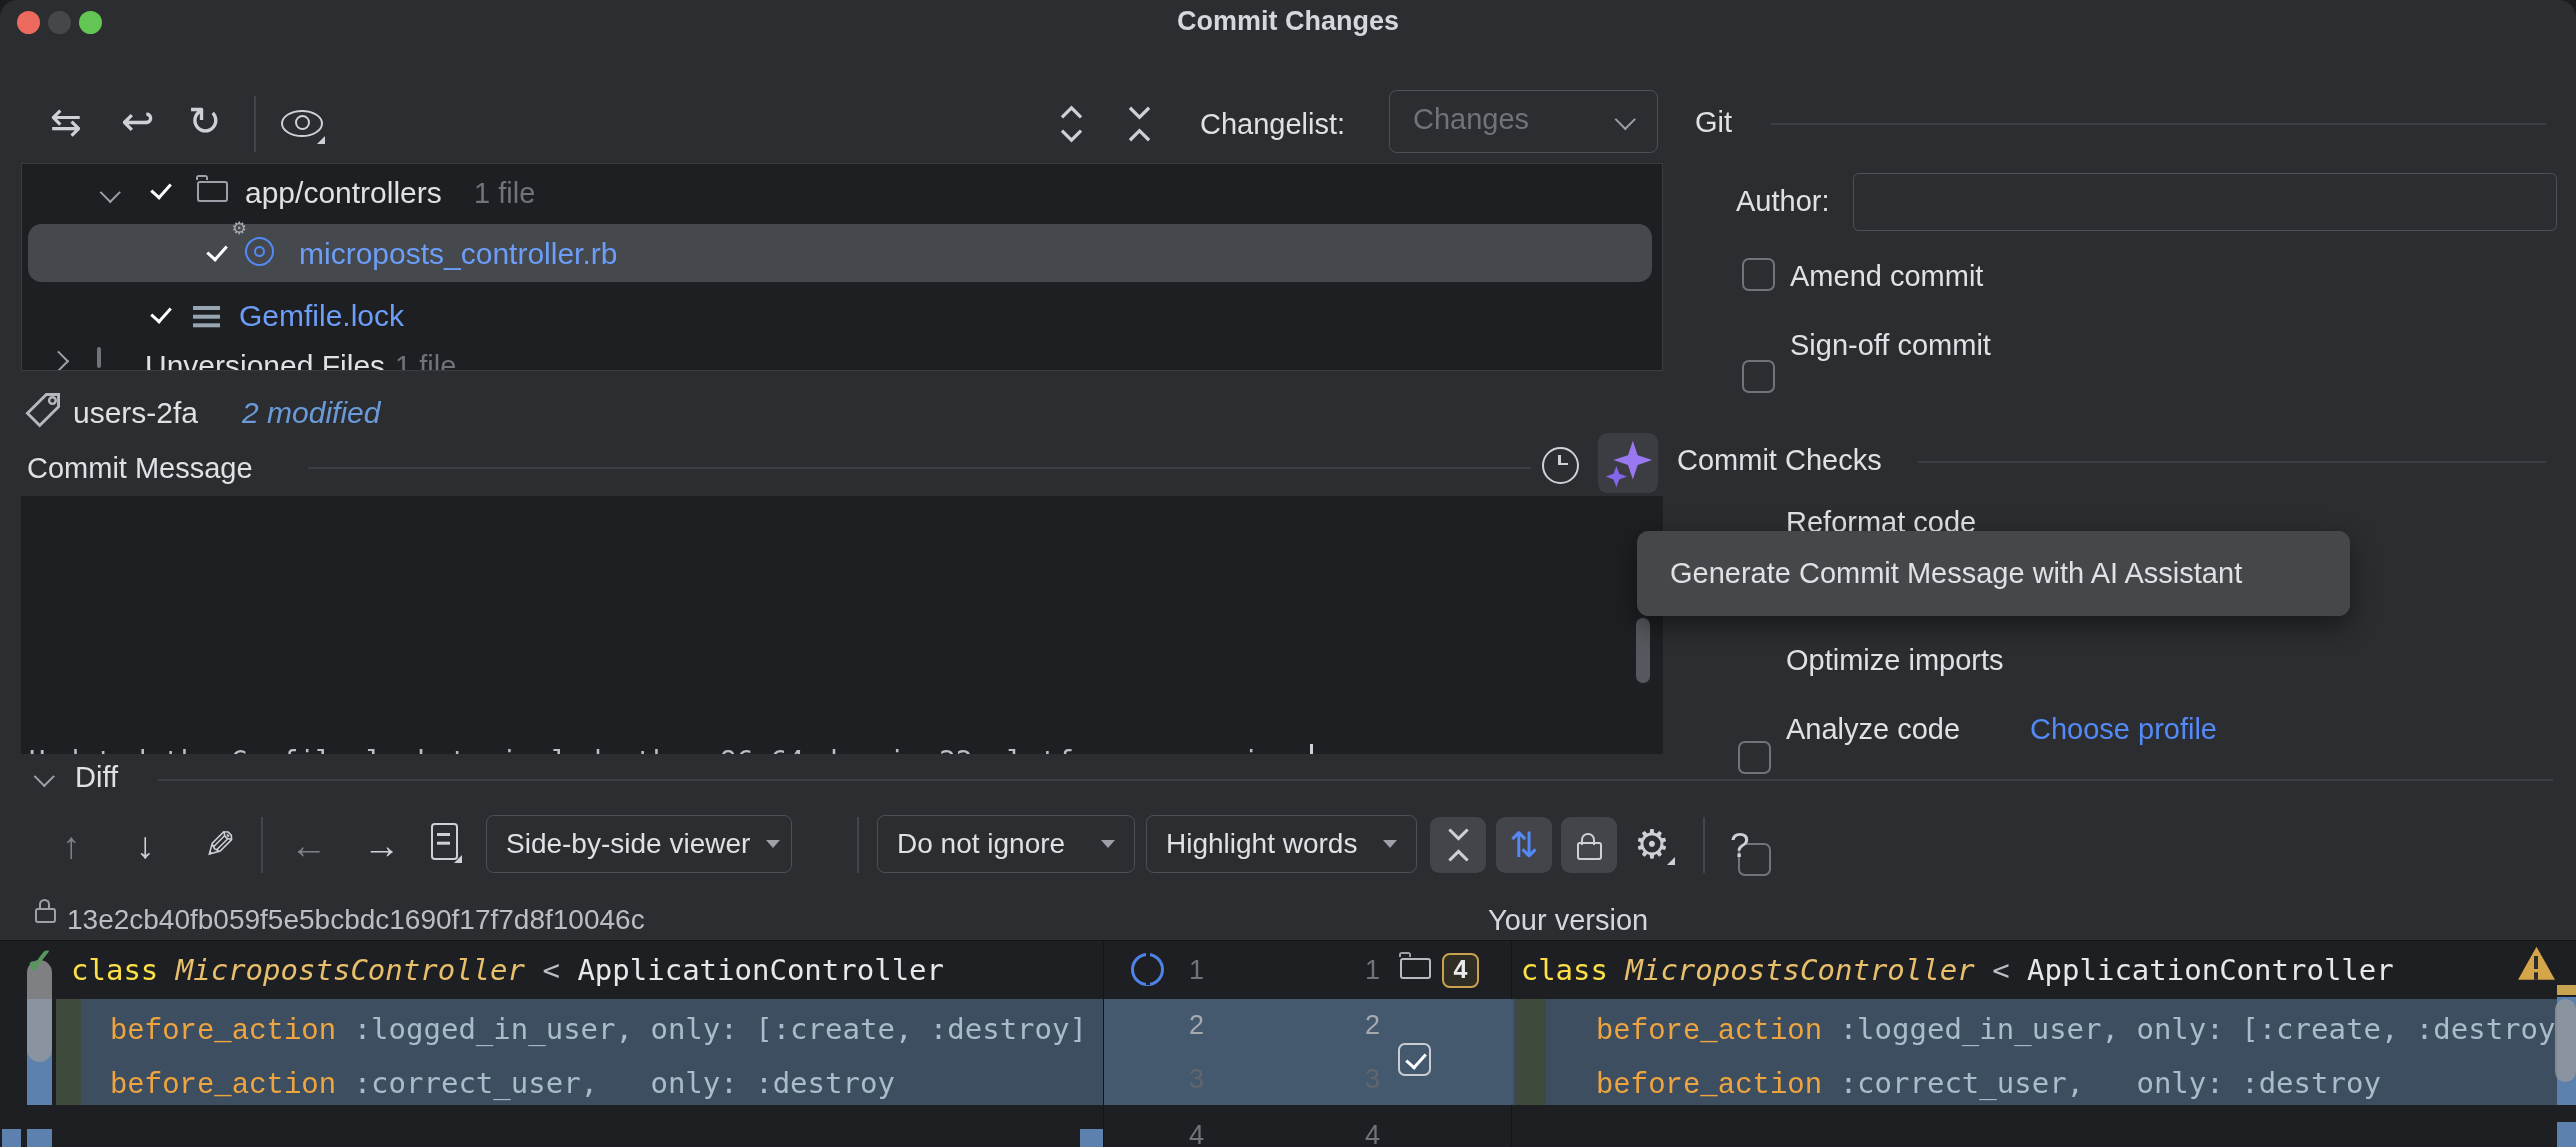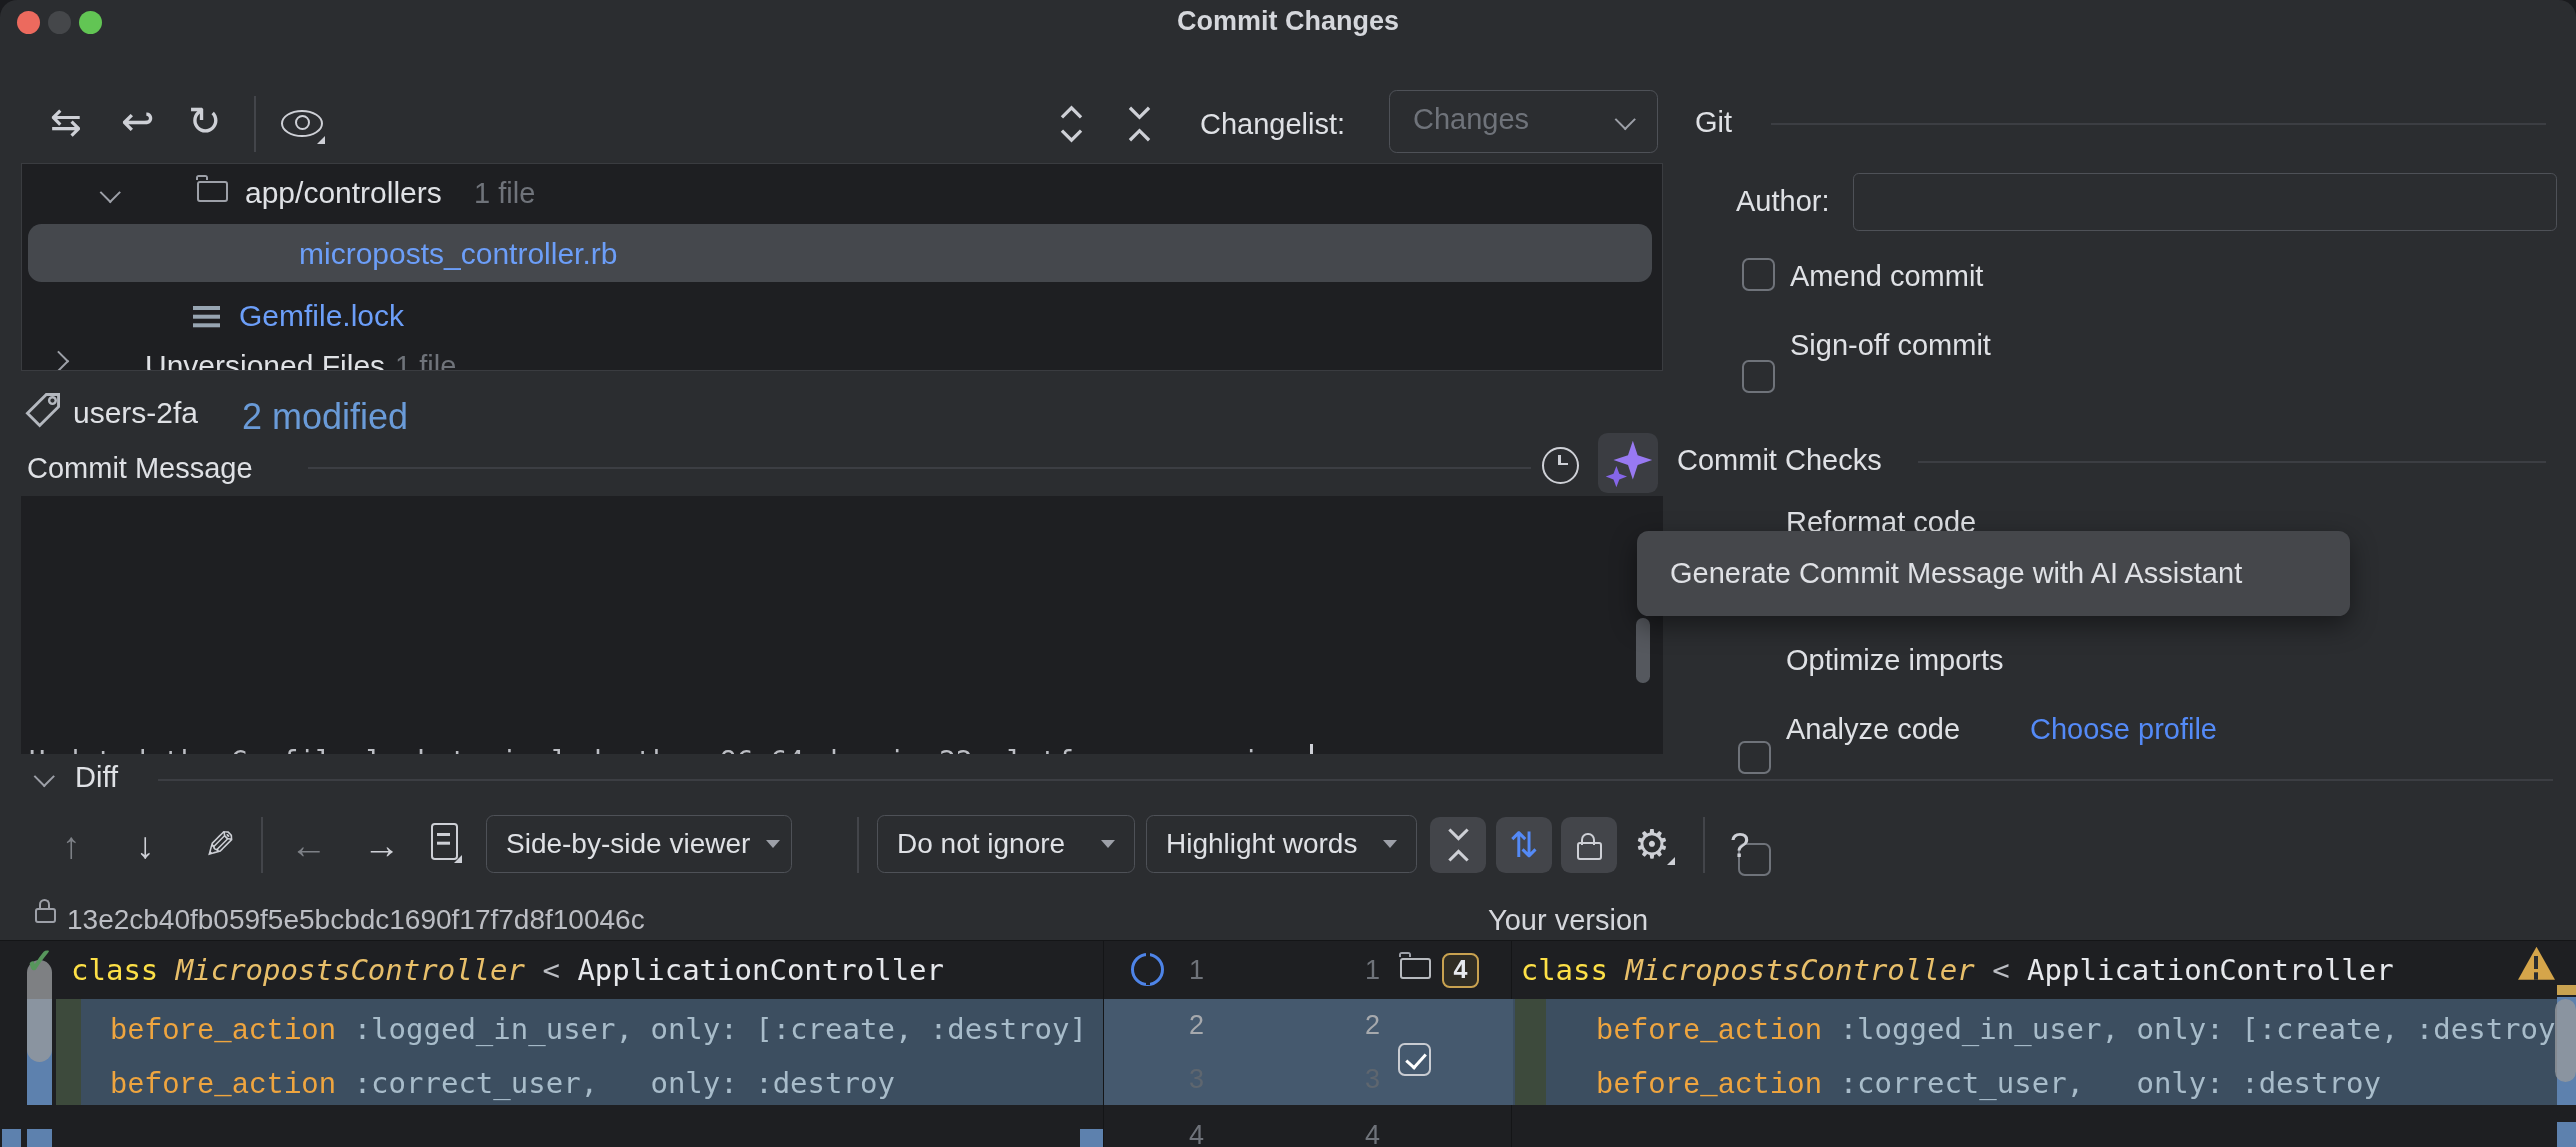--- a/index.html
+++ b/index.html
@@ -114,21 +114,21 @@
 
   <div class="abs lbl" style="left:1695px;top:106px;">Git</div>
   <div class="abs hline" style="left:1771px;top:123px;width:775px;"></div>
   <div class="abs lbl" style="left:1736px;top:185px;">Author:</div>
   <div class="abs" style="left:1853px;top:173px;width:704px;height:58px;border:1.9px solid #4e5157;border-radius:5.8px;box-sizing:border-box;"></div>
   <div class="abs cb cb-empty" style="left:1742px;top:258px;"></div>
   <div class="abs lbl" style="left:1790px;top:260px;">Amend commit</div>
   <div class="abs cb cb-empty" style="left:1742px;top:327px;"></div>
   <div class="abs lbl" style="left:1790px;top:329px;">Sign-off commit</div>
 
-  <div class="abs" style="left:21px;top:163px;width:1642px;height:208px;background:#1e1f22;border:1.9px solid #3a3c40;box-sizing:border-box;overflow:hidden;text-align:right;">
+  <div class="abs" style="left:21px;top:163px;width:1642px;height:208px;background:#1e1f22;border:1.9px solid #3a3c40;box-sizing:border-box;overflow:hidden;">
 
     <div class="abs selrow" style="left:5.8px;top:60px;width:1624px;height:58px;"></div>
 
     <div>
       <span class="chev chev-d abs" style="left:81px;top:21px;"></span>
       <span class="abs cb cb-blue cb-check" style="left:123px;top:11.5px;"></span>
       <span class="abs" style="left:175px;top:17.3px;">
           <span class="folder" style="display:block;"></span>
         </span>
       <span class="abs" style="left:223px;top:11.5px;font-size:30px;color:#dfe1e5;">app/controllers</span>
@@ -159,21 +159,21 @@
     </div>
   </div>
 
   <div class="abs" style="left:23px;top:390px;">
     <svg width="40" height="40" viewBox="0 0 36 36">
         <path d="M4 21 L21 4 H32 V15 L15 32 Z" fill="none" stroke="#b4b8bf" stroke-width="2.6"></path>
         <circle cx="26.5" cy="9.5" r="3" fill="none" stroke="#b4b8bf" stroke-width="2.2"></circle>
       </svg>
   </div>
   <div class="abs" style="left:73px;top:396px;font-size:30px;color:#dfe1e5;">users-2fa</div>
-  <div class="abs" style="left:242px;top:396px;font-size:36px;color:#6a9bd8;">2 modified</div>
+  <div class="abs" style="left:242px;top:396px;font-size:30px;color:#6a9bd8;font-style:italic;">2 modified</div>
 
   <div class="abs lbl" style="left:27px;top:452px;">Commit Message</div>
   <div class="abs hline" style="left:308px;top:467px;width:1223px;"></div>
   <div class="abs" style="left:1542px;top:447px;">
       <div class="clock"></div>
     </div>
   <div class="abs" style="left:1598px;top:433px;width:60px;height:60px;background:#3b3d42;border-radius:9.6px;">
     <svg width="60" height="60" viewBox="0 0 62 62">
       <path d="M36 8 L41 23 L56 28 L41 33 L36 48 L31 33 L16 28 L31 23 Z" fill="#9879f2"></path>
       <path d="M19 34 L22 42 L30 45 L22 48 L19 56 L16 48 L8 45 L16 42 Z" fill="#8566e8"></path>

